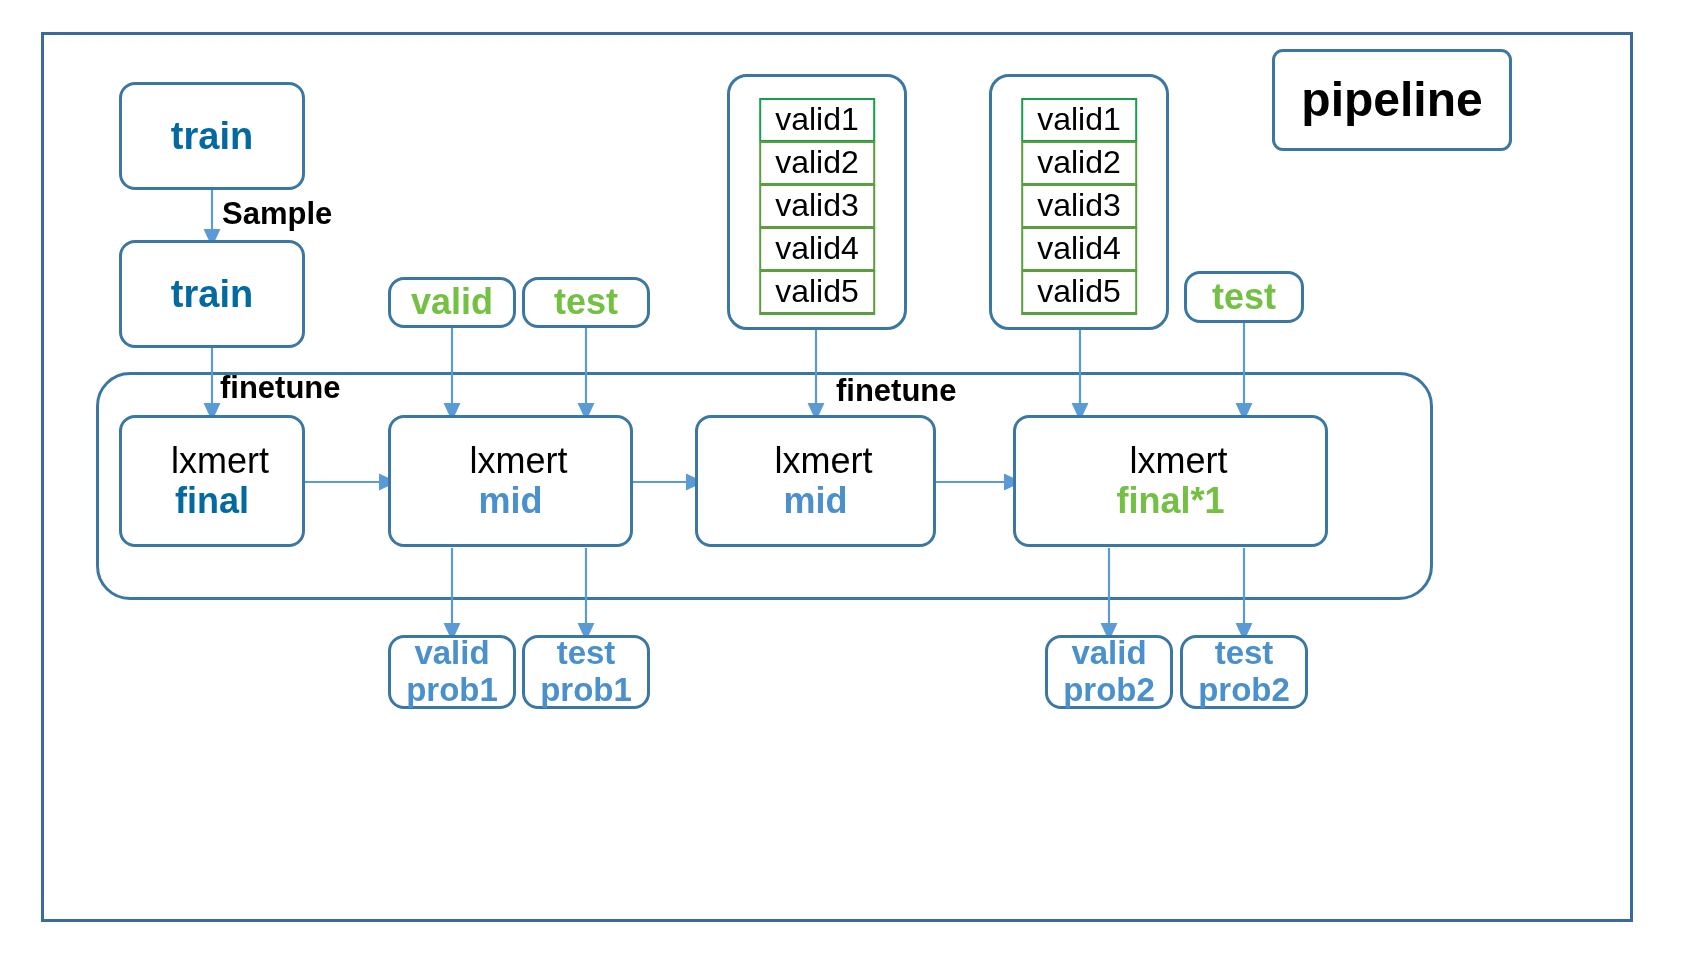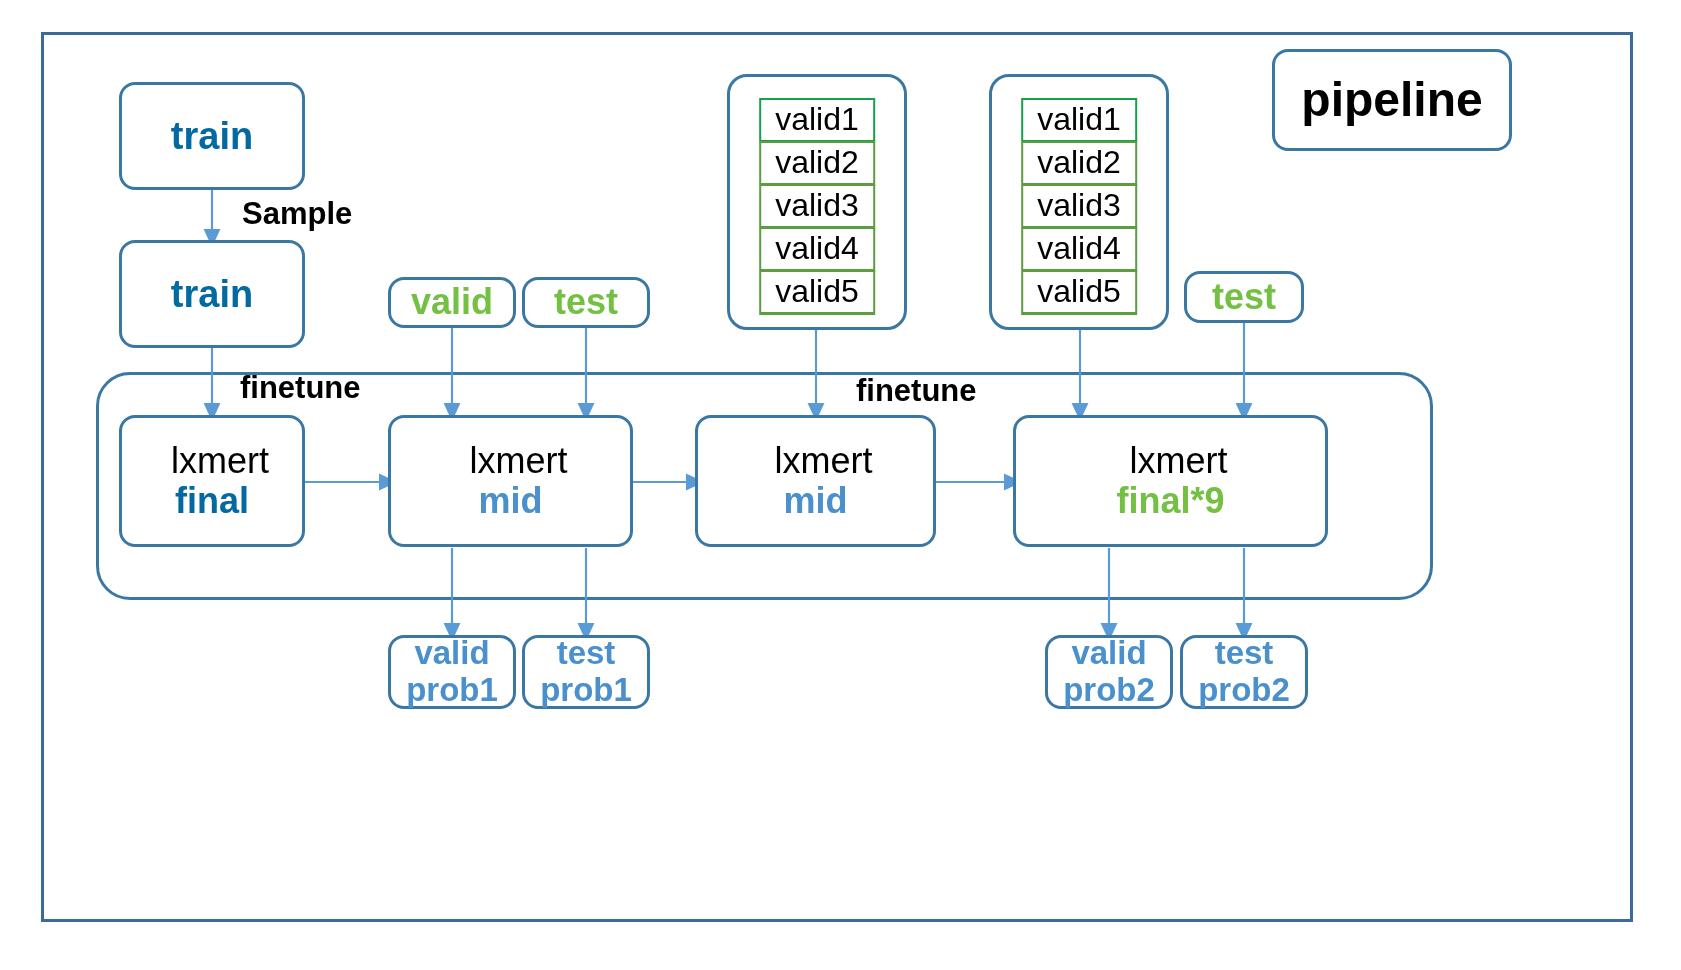--- a/index.html
+++ b/index.html
@@ -101,21 +101,20 @@
     margin-top: 0;
   }
   
   .flabel {
     position: absolute;
     font-size: 31px;
     font-weight: bold;
     color: #000000;
     white-space: nowrap;
     z-index: 6;
-    margin-left: 20px;
   }
   
   #arrows {
     position: absolute;
     left: 0; top: 0;
     width: 1681px; height: 970px;
     z-index: 3;
     pointer-events: none;
   }
 </style>
@@ -155,21 +154,21 @@
       <line x1="936" y1="482" x2="1013" y2="482"></line>
 
       <line x1="452" y1="548" x2="452" y2="632"></line>
       <line x1="586" y1="548" x2="586" y2="632"></line>
 
       <line x1="1109" y1="548" x2="1109" y2="632"></line>
       <line x1="1244" y1="548" x2="1244" y2="632"></line>
     </g>
   </svg>
 
-  <div class="node" style="left:1272px; top:49px; width:240px; height:102px;">
+  <div class="node" style="left:1272px; top:49px; width:240px; height:102px;border-radius:11px;">
     <span class="ln fs-pipe">pipeline</span>
   </div>
 
   <div class="node" style="left:119px; top:82px; width:186px; height:108px;">
     <span class="ln fs-train t-red">train</span>
   </div>
 
   <div class="flabel" style="left:222px; top:196px;">Sample</div>
 
   <div class="node" style="left:119px; top:240px; width:186px; height:108px;">
@@ -222,21 +221,21 @@
     <span class="ln fs-lx t-blue">mid</span>
   </div>
 
   <div class="node" style="left:695px; top:415px; width:241px; height:132px;">
     <span class="ln fs-lx t-black">lxmert</span>
     <span class="ln fs-lx t-blue">mid</span>
   </div>
 
   <div class="node" style="left:1013px; top:415px; width:315px; height:132px;">
     <span class="ln fs-lx t-black">lxmert</span>
-    <span class="ln fs-lx t-green">final*9</span>
+    <span class="ln fs-lx t-green">final*1</span>
   </div>
 
   <div class="node" style="left:388px; top:635px; width:128px; height:74px;">
     <span class="ln fs-prob t-blue">valid</span>
     <span class="ln fs-prob t-blue">prob1</span>
   </div>
 
   <div class="node" style="left:522px; top:635px; width:128px; height:74px;">
     <span class="ln fs-prob t-blue">test</span>
     <span class="ln fs-prob t-blue">prob1</span>

